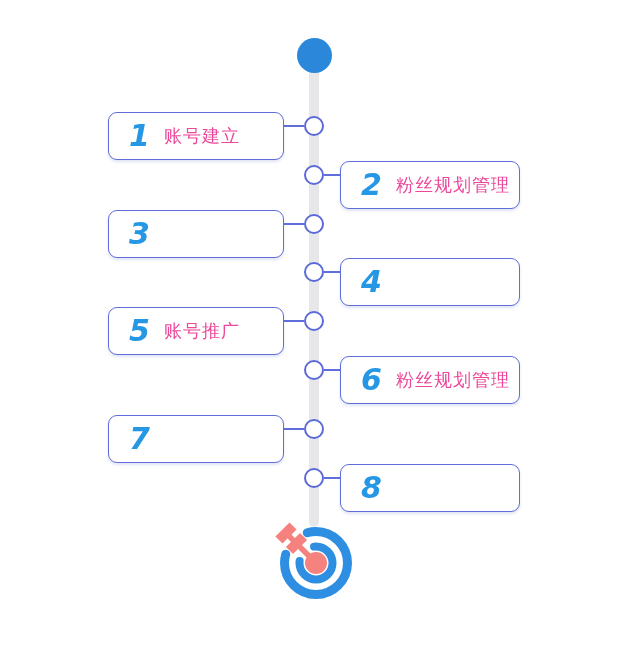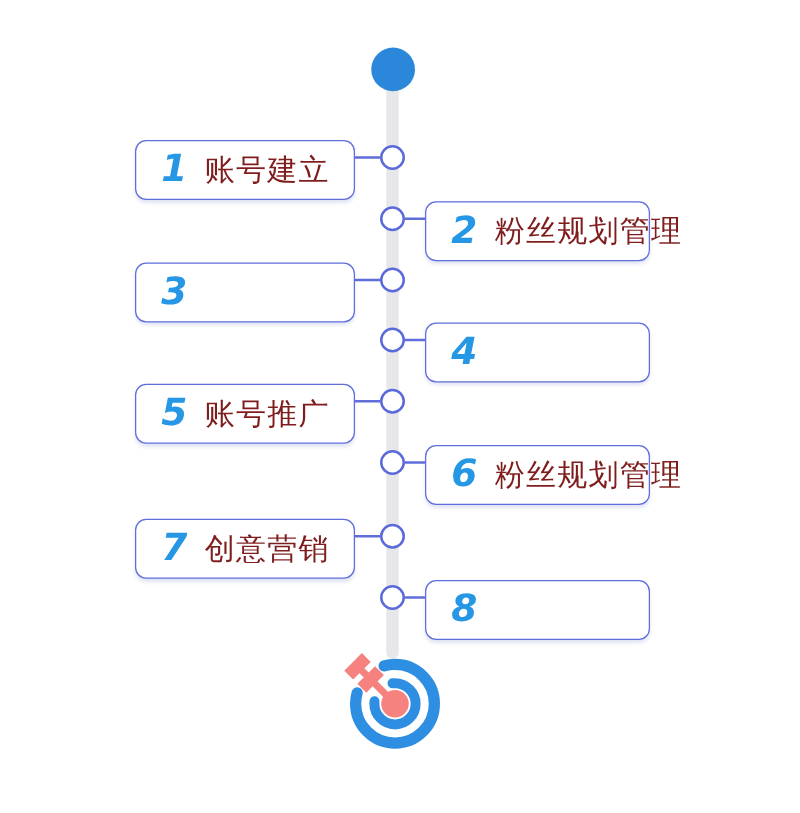--- a/index.html
+++ b/index.html
@@ -23,21 +23,21 @@
     box-shadow:0 2px 3px rgba(120,130,200,0.22);
   }
   .step-box.left{left:108px;width:176px;}
   .step-box.right{left:340px;width:180px;}
   .num{
     font-family:"DejaVu Sans","Liberation Sans",sans-serif;
     font-style:italic;font-weight:700;font-size:30px;line-height:1;
     color:#2597e4;margin-right:14px;flex:none;
   }
   .lbl{
-    font-size:24px;color:#7f1d1d;letter-spacing:1px;white-space:nowrap;
+    font-size:18px;color:#ec4899;letter-spacing:1px;white-space:nowrap;
   }
   .connector{
     position:absolute;height:2px;background:#5f6edb;z-index:1;
   }
   .node{
     position:absolute;width:16px;height:16px;background:#ffffff;
     border:2px solid #5b6ad9;border-radius:50%;z-index:2;box-sizing:content-box;
   }
   .target{
     position:absolute;left:266px;top:513px;width:100px;height:100px;z-index:2;
@@ -86,21 +86,20 @@
 
   <div class="step-box right" style="top:356px">
     <span class="num">6</span>
     <span class="lbl">粉丝规划管理</span>
   </div>
   <div class="connector" style="left:324px;top:369px;width:16px"></div>
   <div class="node" style="left:304px;top:360px"></div>
 
   <div class="step-box left" style="top:415px">
     <span class="num">7</span>
-    <span class="lbl">创意营销</span>
   </div>
   <div class="connector" style="left:284px;top:428px;width:20px"></div>
   <div class="node" style="left:304px;top:419px"></div>
 
   <div class="step-box right" style="top:464px">
     <span class="num">8</span>
   </div>
   <div class="connector" style="left:324px;top:477px;width:16px"></div>
   <div class="node" style="left:304px;top:468px"></div>
 

